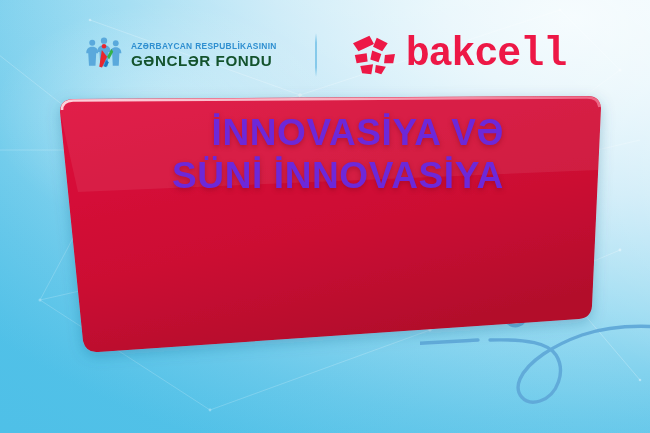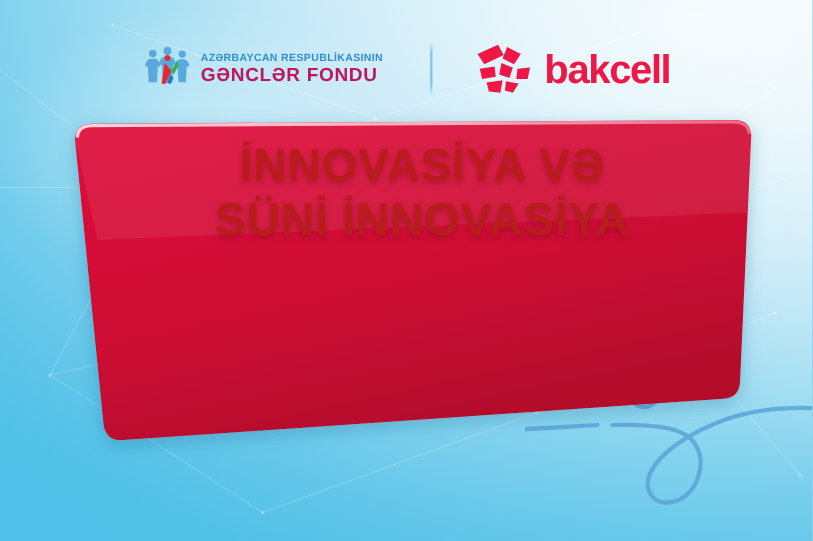--- a/index.html
+++ b/index.html
@@ -39,44 +39,44 @@
   }
   .logo-gf { display:flex; align-items:center; gap:7px; }
   .gf-mark { width:40px; height:38px; flex:0 0 auto; }
   .gf-text { display:flex; flex-direction:column; line-height:1; }
   .gf-l1 {
     font-size:8.4px; letter-spacing:.32px; font-weight:700;
     color:#2f8fd0; white-space:nowrap;
   }
   .gf-l2 {
     font-size:15.2px; letter-spacing:.55px; font-weight:700;
-    color:#be185d; white-space:nowrap; margin-top:2px;
+    color:#14532d; white-space:nowrap; margin-top:2px;
   }
   .divider {
     width:2px; height:44px; margin:0 18px 0 22px;
     background:linear-gradient(180deg, rgba(130,200,235,0) 0%, rgba(120,195,232,.85) 22%, rgba(120,195,232,.85) 78%, rgba(130,200,235,0) 100%);
     border-radius:2px;
   }
   .logo-bak { display:flex; align-items:center; gap:9px; }
   .bak-mark { width:46px; height:42px; flex:0 0 auto; }
   .bak-text {
-    font-size:32px; font-weight:700; color:#ED1846;
-    letter-spacing:-1.1px; line-height:1;
+    font-size:40px; font-weight:700; color:#ED1846;
+    letter-spacing:-1.1px; line-height:1;font-family:Liberation Mono, monospace;
   }
 
   
   .panel-wrap { position:absolute; left:0; top:0; width:650px; height:433px; }
   .panel-svg { position:absolute; left:0; top:0; }
 
   .panel-content {
     position:absolute; left:0; top:112px; width:650px;
     display:flex; flex-direction:column; align-items:center;
   }
   .headline {
-    color:#b91c1c; font-weight:700; text-align:center;
+    color:#6d28d9; font-weight:700; text-align:right;
     font-size:37px; line-height:1.16; letter-spacing:.6px;
     text-shadow:0 2px 5px rgba(110,0,22,.35);
     padding-left:26px;
   }
   .headline .l2 { display:block; }
 
   .badge {
     margin-top:20px; margin-left:24px;
     background:linear-gradient(180deg,#EE1142 0%,#E30F3C 45%,#CE0B33 100%);
     border-radius:9px;

